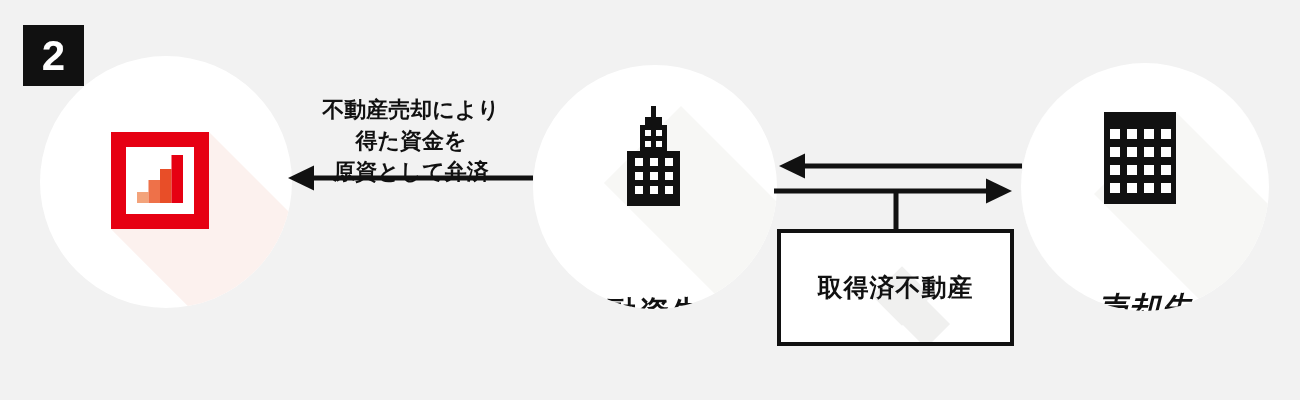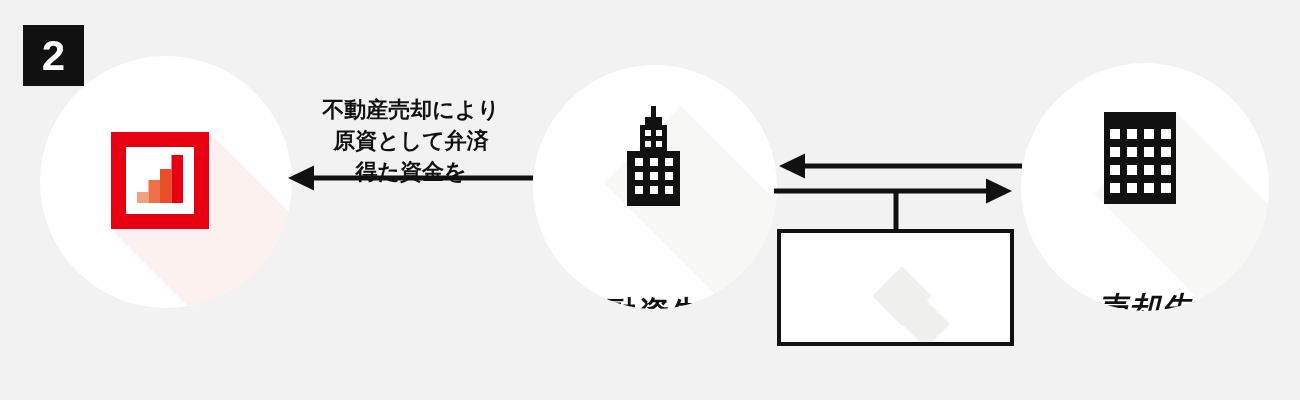--- a/index.html
+++ b/index.html
@@ -143,22 +143,22 @@
         <rect x="23" y="71" width="10" height="10"></rect>
         <rect x="40" y="71" width="10" height="10"></rect>
         <rect x="57" y="71" width="10" height="10"></rect>
       </g>
     </svg>
     <div class="node-label label-right">売却先</div>
   </div>
 
   <div class="note note-left">
     <span class="line">不動産売却により</span>
+    <span class="line">得た資金を</span>
     <span class="line">原資として弁済</span>
-    <span class="line">得た資金を</span>
   </div>
 
 
   <svg class="arrows" width="1300" height="400" viewBox="0 0 1300 400">
 
     <line x1="533" y1="178" x2="308" y2="178" stroke="#111111" stroke-width="5"></line>
     <polygon points="288,178 314,165.5 314,190.5" fill="#111111"></polygon>
 
     <line x1="1022" y1="166" x2="797" y2="166" stroke="#111111" stroke-width="5"></line>
     <polygon points="779,166 805,153.5 805,178.5" fill="#111111"></polygon>
@@ -167,15 +167,16 @@
     <polygon points="1012,191 986,178.5 986,203.5" fill="#111111"></polygon>
 
     <line x1="896" y1="189" x2="896" y2="231" stroke="#111111" stroke-width="5"></line>
   </svg>
 
   <div class="prop-box">
     <svg class="watermark" width="229" height="109" viewBox="0 0 229 109">
       <rect x="100" y="42" width="42" height="42" transform="rotate(45 121 63)" fill="#f0f0ef"></rect>
       <rect x="128" y="74" width="34" height="34" transform="rotate(45 145 91)" fill="#f0f0ef"></rect>
     </svg>
+    <span class="prop-label">取得済不動産</span>
   </div>
 
 </div>
 
 </body></html>

